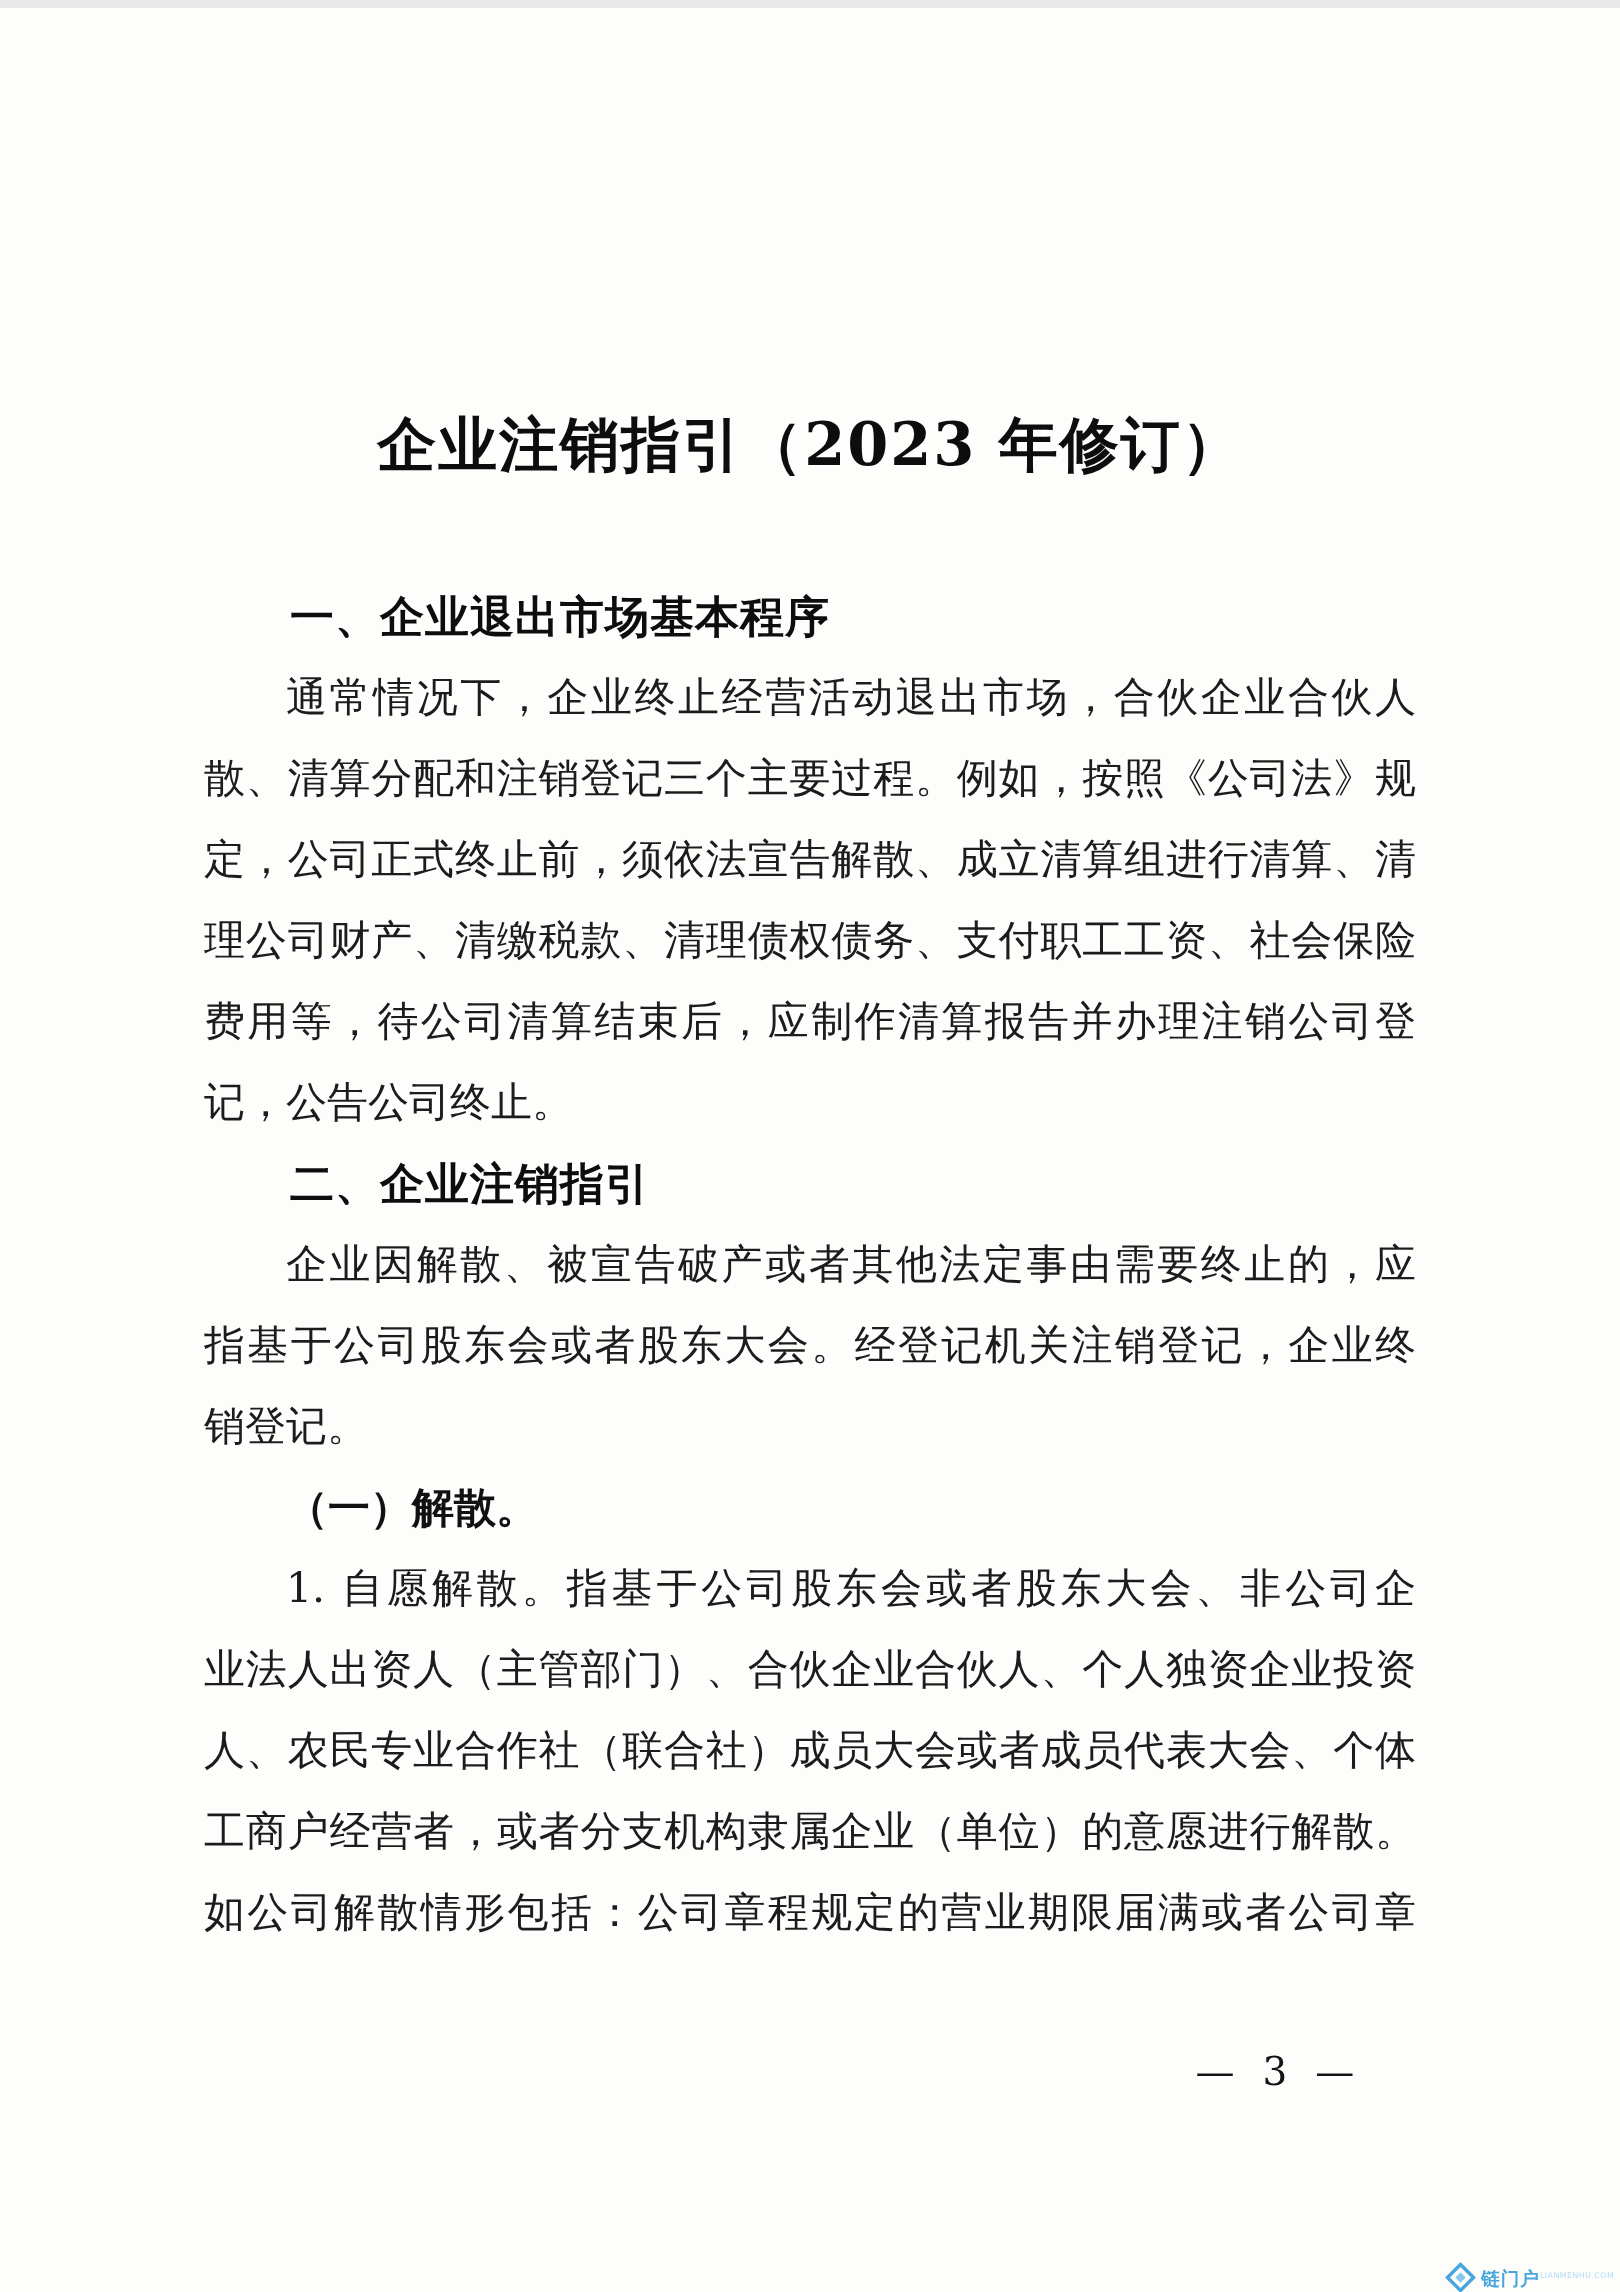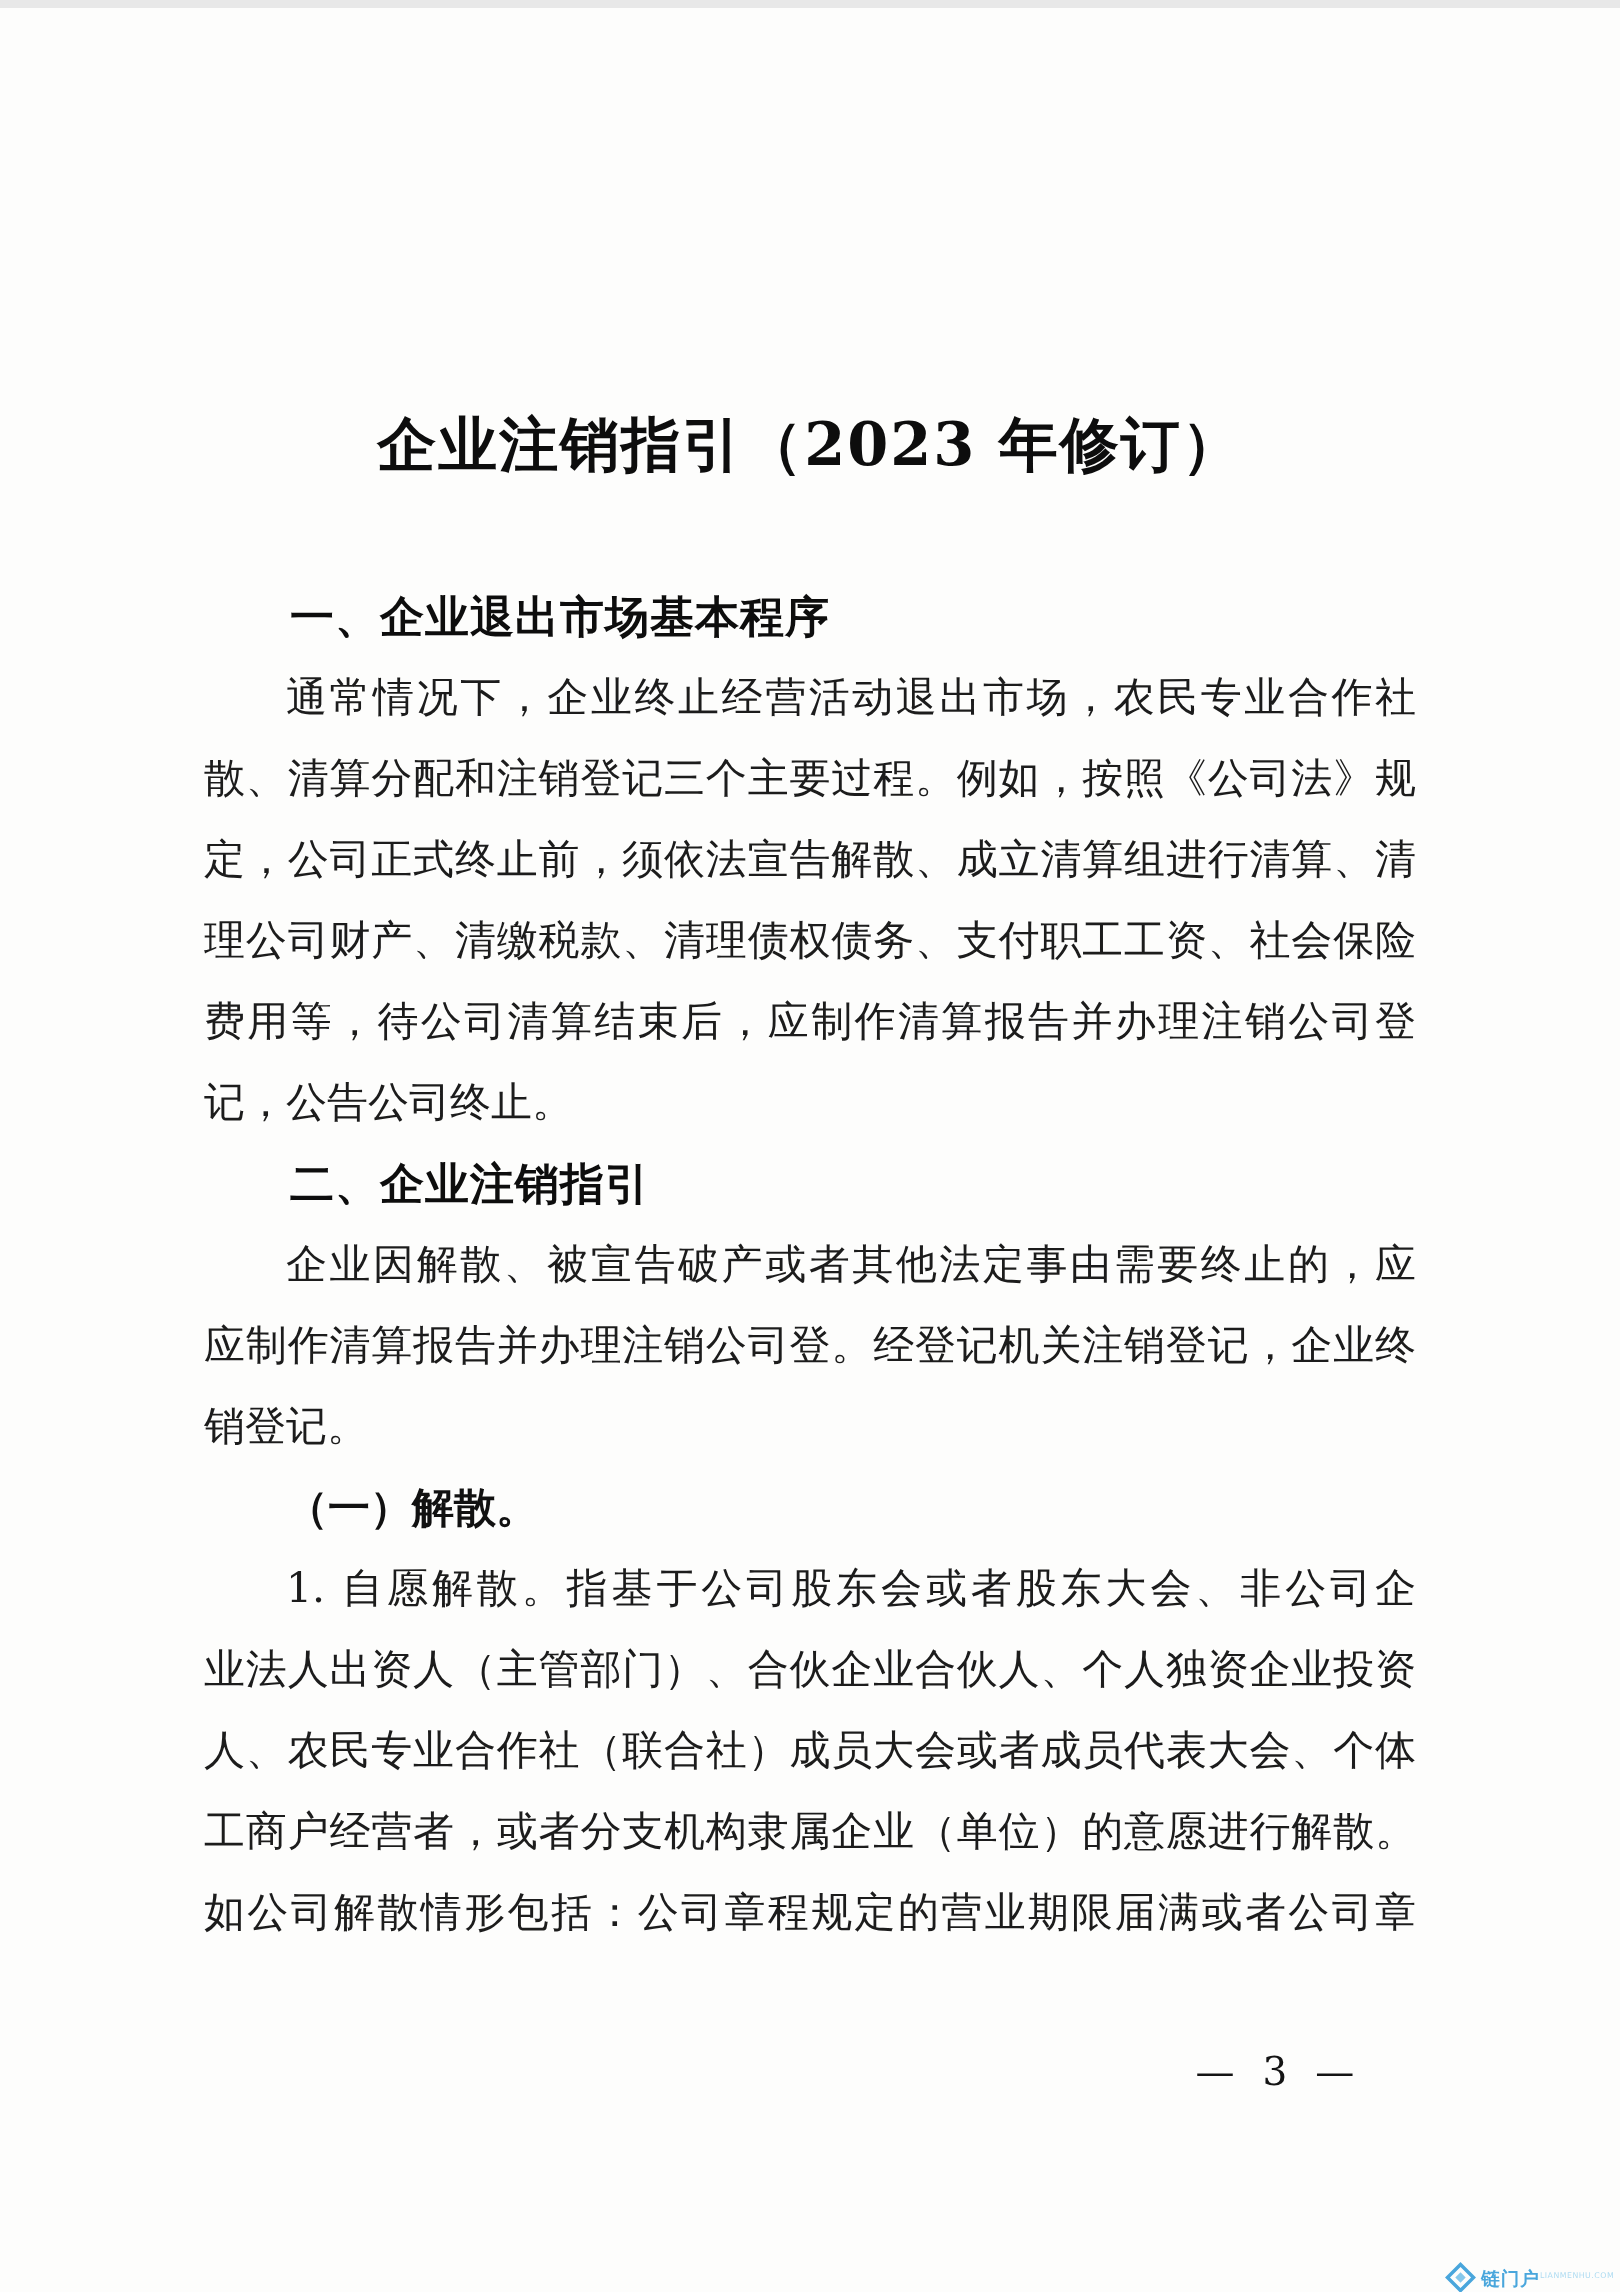--- a/index.html
+++ b/index.html
@@ -105,31 +105,31 @@
 <body>
 
 <div class="page">
 
   <div class="doc-title">企业注销指引（2023 年修订）</div>
 
   <div class="body-col">
 
     <div class="slot heading">一、企业退出市场基本程序</div>
 
-    <div class="slot bline indent">通常情况下，企业终止经营活动退出市场，农民专业合作社</div>
+    <div class="slot bline indent">通常情况下，企业终止经营活动退出市场，合伙企业合伙人</div>
     <div class="slot bline">散、清算分配和注销登记三个主要过程。例如，按照《公司法》规</div>
     <div class="slot bline">定，公司正式终止前，须依法宣告解散、成立清算组进行清算、清</div>
     <div class="slot bline">理公司财产、清缴税款、清理债权债务、支付职工工资、社会保险</div>
     <div class="slot bline">费用等，待公司清算结束后，应制作清算报告并办理注销公司登</div>
     <div class="slot bline end">记，公告公司终止。</div>
 
     <div class="slot heading">二、企业注销指引</div>
 
     <div class="slot bline indent">企业因解散、被宣告破产或者其他法定事由需要终止的，应</div>
-    <div class="slot bline">应制作清算报告并办理注销公司登。经登记机关注销登记，企业终</div>
+    <div class="slot bline">指基于公司股东会或者股东大会。经登记机关注销登记，企业终</div>
     <div class="slot bline end">销登记。</div>
 
     <div class="slot subheading">（一）解散。</div>
 
     <div class="slot bline indent">1. 自愿解散。指基于公司股东会或者股东大会、非公司企</div>
     <div class="slot bline">业法人出资人（主管部门）、合伙企业合伙人、个人独资企业投资</div>
     <div class="slot bline">人、农民专业合作社（联合社）成员大会或者成员代表大会、个体</div>
     <div class="slot bline">工商户经营者，或者分支机构隶属企业（单位）的意愿进行解散。</div>
     <div class="slot bline">如公司解散情形包括：公司章程规定的营业期限届满或者公司章</div>
 

